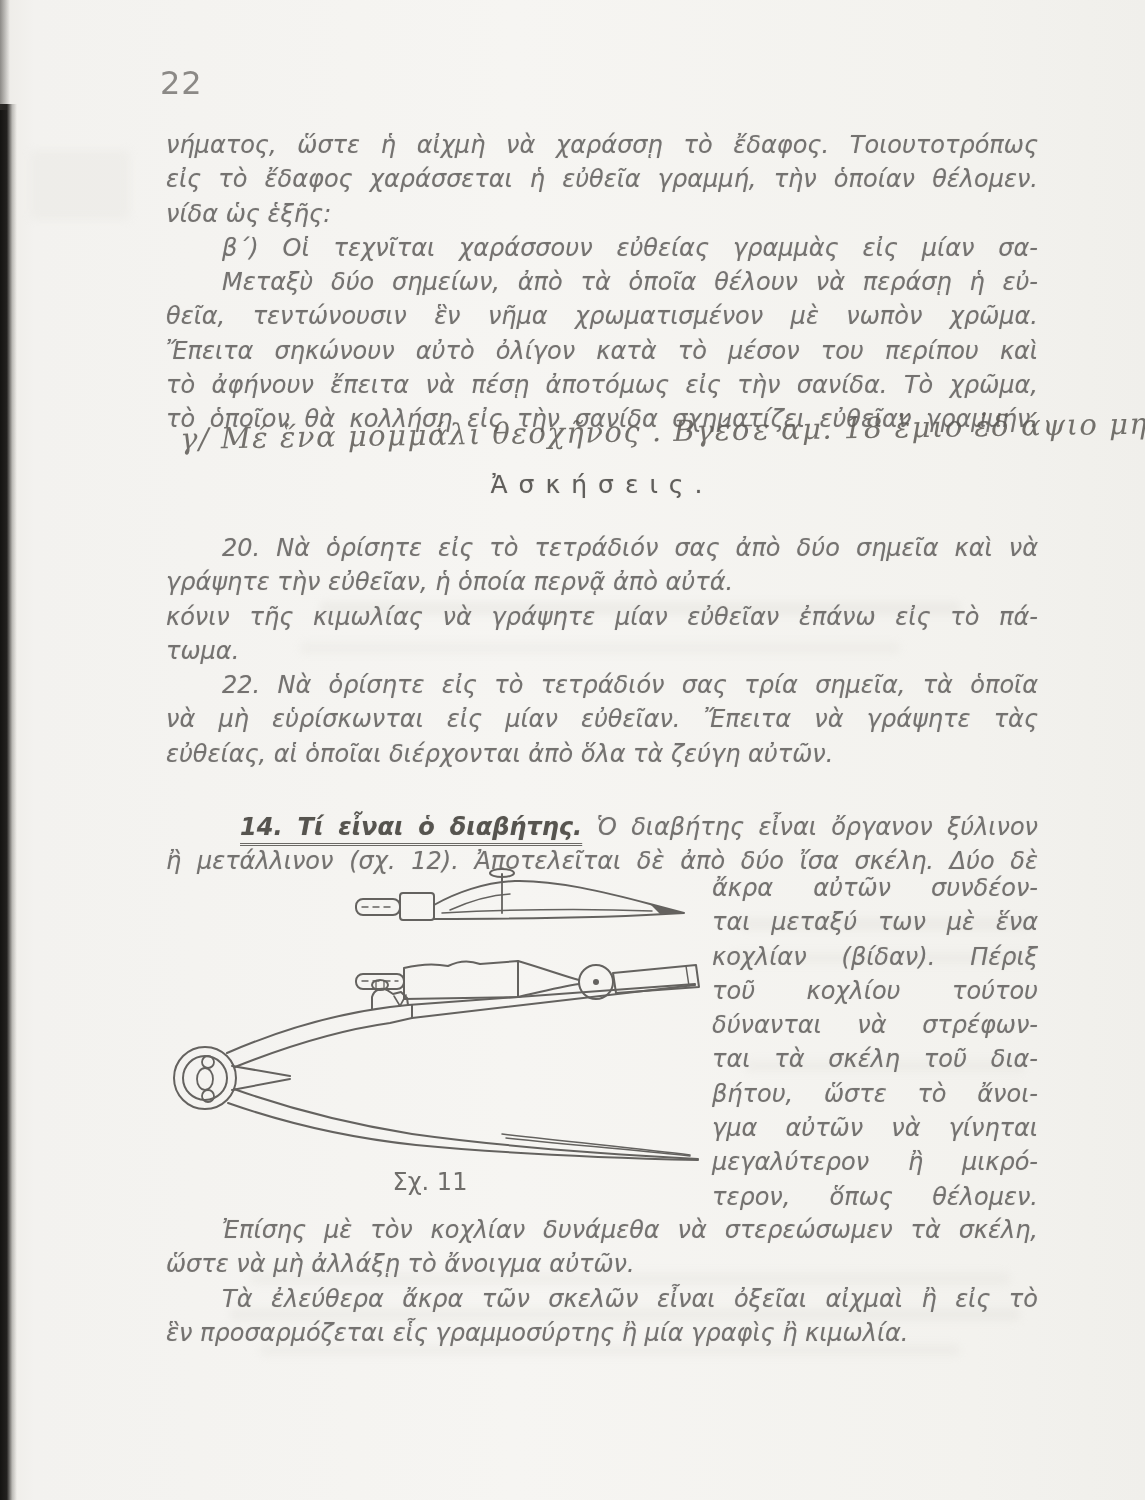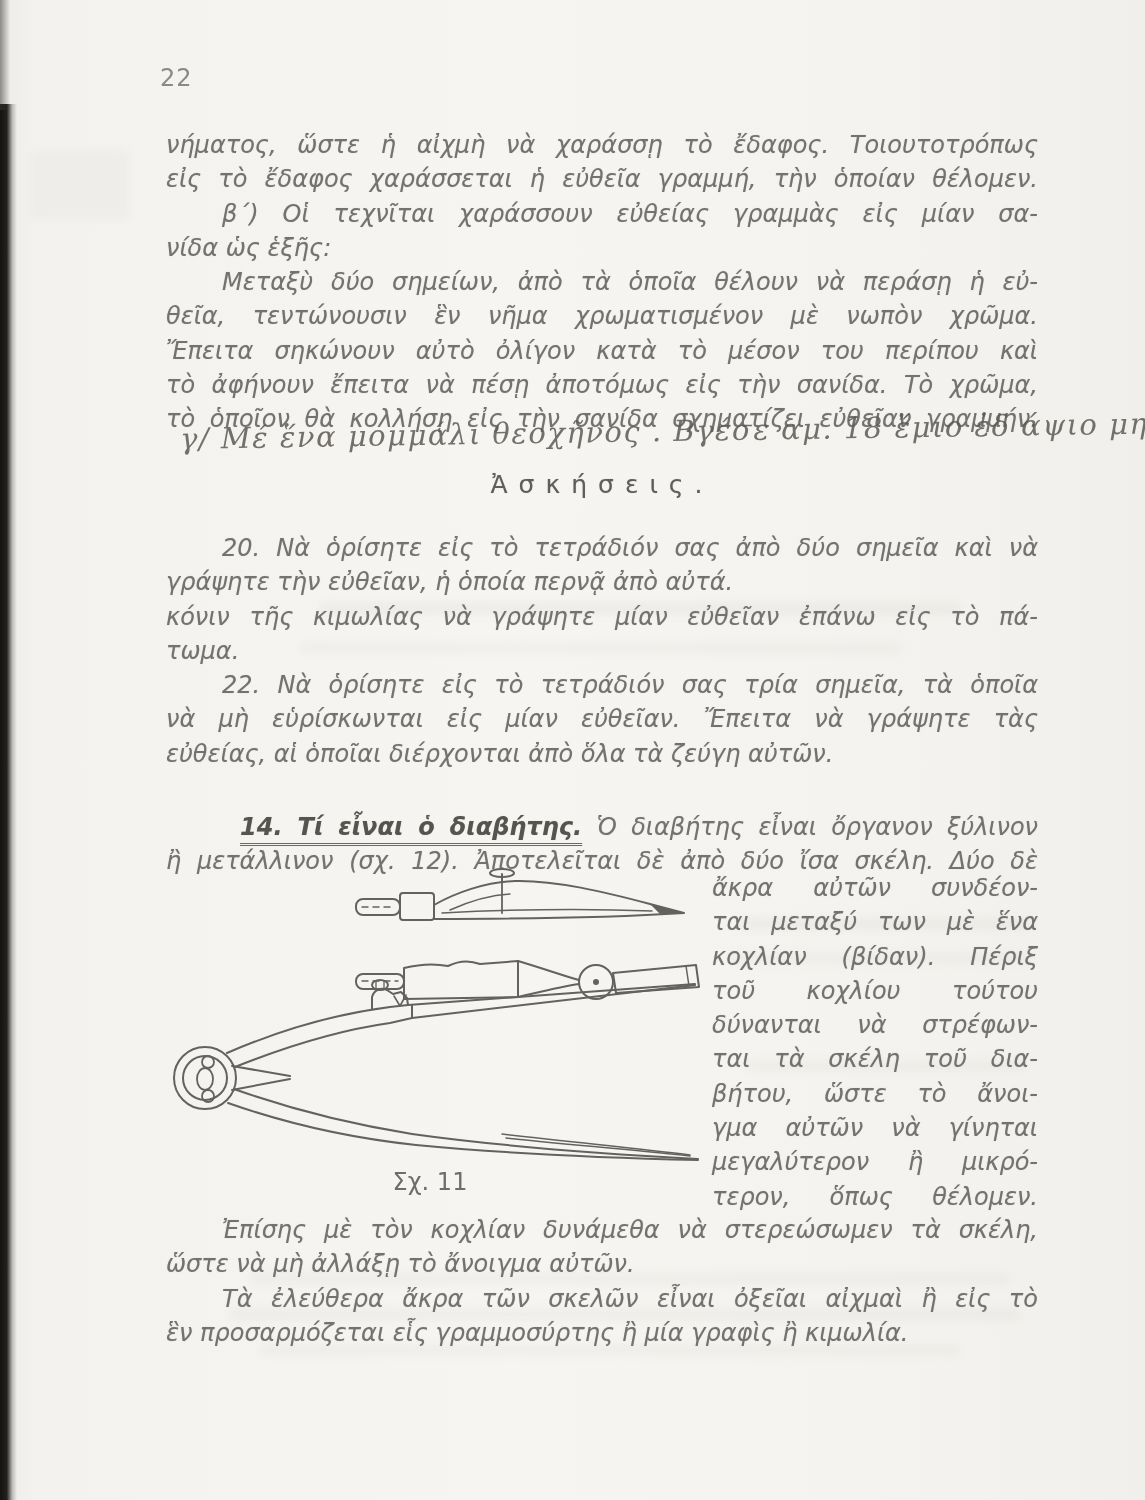--- a/index.html
+++ b/index.html
@@ -9,21 +9,21 @@
     background:linear-gradient(90deg,#edebe7 0%,#f3f2ef 3%,#f6f5f2 45%,#f3f2ee 85%,#f0efeb 100%);
   }
   .scan-edge{
     position:absolute;left:0;top:104px;bottom:0;width:17px;
     background:linear-gradient(90deg,#141311 0%,#23211f 40%,rgba(110,108,104,.4) 72%,rgba(243,242,239,0) 100%);
   }
   .scan-edge-top{
     position:absolute;left:0;top:0;height:110px;width:10px;
     background:linear-gradient(90deg,rgba(60,58,55,.55),rgba(243,242,239,0));
   }
-  .page-number{position:absolute;left:160px;top:64px;font-size:24px;color:#8b8986;letter-spacing:1px;}
+  .page-number{position:absolute;left:160px;top:64px;font-size:32px;color:#8b8986;letter-spacing:1px;}
   .col{position:absolute;line-height:34.3px;font-style:italic;}
   .bodytext{font-size:24px;color:#747270;text-shadow:0 0 1px rgba(118,116,113,.35);}
   .line{white-space:nowrap;}
   .j{text-align:justify;text-align-last:justify;}
   .e{text-align:left;text-align-last:left;}
   .ind{text-indent:56px;}
   .h14{font-weight:bold;color:#56544f;text-decoration:underline double;text-underline-offset:8px;text-decoration-thickness:1px;text-decoration-color:#6b6965;margin-left:18px;}
   .ex-heading{
     position:absolute;left:166px;top:470px;width:872px;text-align:center;
     font-size:25px;color:#605e5b;letter-spacing:11px;text-shadow:0 0 1px rgba(110,108,104,.35);
@@ -63,22 +63,22 @@
   <div class="ghost g6"></div>
   <div class="ghost g7"></div>
   <div class="ghost g8"></div>
   <div class="ghost g9"></div>
 
   <div class="page-number">22</div>
 
   <div class="col bodytext" style="left:166px;top:128px;width:872px">
     <div class="line j">νήματος, ὥστε ἡ αἰχμὴ νὰ χαράσσῃ τὸ ἔδαφος.  Τοιουτοτρόπως</div>
     <div class="line j">εἰς τὸ ἔδαφος χαράσσεται ἡ εὐθεῖα γραμμή, τὴν ὁποίαν θέλομεν.</div>
+    <div class="line e">νίδα ὡς  ἑξῆς:</div>
     <div class="line j ind">β΄) Οἱ τεχνῖται χαράσσουν εὐθείας γραμμὰς εἰς μίαν σα-</div>
-    <div class="line e">νίδα ὡς  ἑξῆς:</div>
     <div class="line j ind">Μεταξὺ δύο σημείων, ἀπὸ τὰ ὁποῖα θέλουν νὰ περάσῃ ἡ εὐ-</div>
     <div class="line j">θεῖα, τεντώνουσιν ἓν νῆμα χρωματισμένον μὲ νωπὸν χρῶμα.</div>
     <div class="line j">Ἔπειτα σηκώνουν αὐτὸ ὀλίγον κατὰ τὸ μέσον του περίπου καὶ</div>
     <div class="line j">τὸ ἀφήνουν ἔπειτα νὰ πέσῃ ἀποτόμως εἰς τὴν σανίδα. Τὸ χρῶμα,</div>
     <div class="line j">τὸ ὁποῖον θὰ κολλήσῃ εἰς τὴν σανίδα σχηματίζει εὐθεῖαν γραμμήν.</div>
   </div>
 
   <div class="handwriting">γ/ Μέ ἕνα μομμάλι θεοχῆνος . Βγέσε αμ. 18 ἔμιο ἐδ άψιο μη ωὐχωνήμ</div>
 
   <div class="ex-heading">Ἀσκήσεις.</div>

